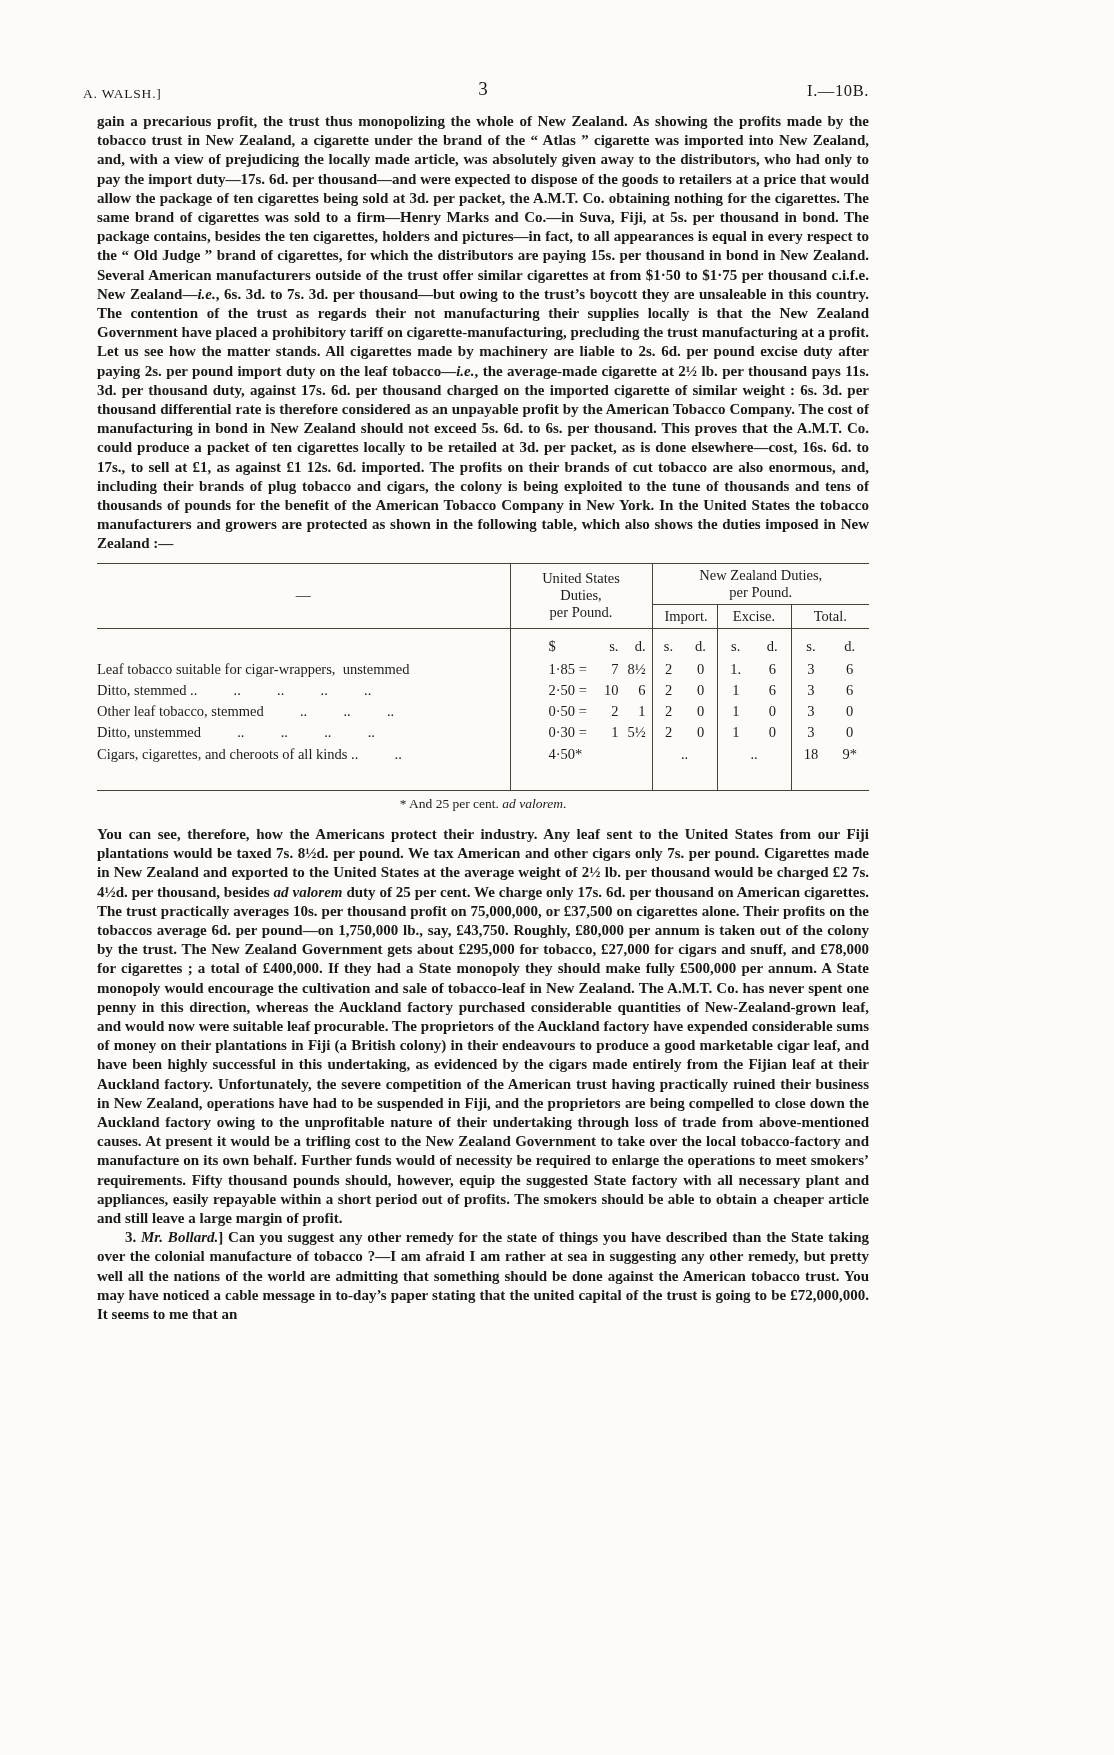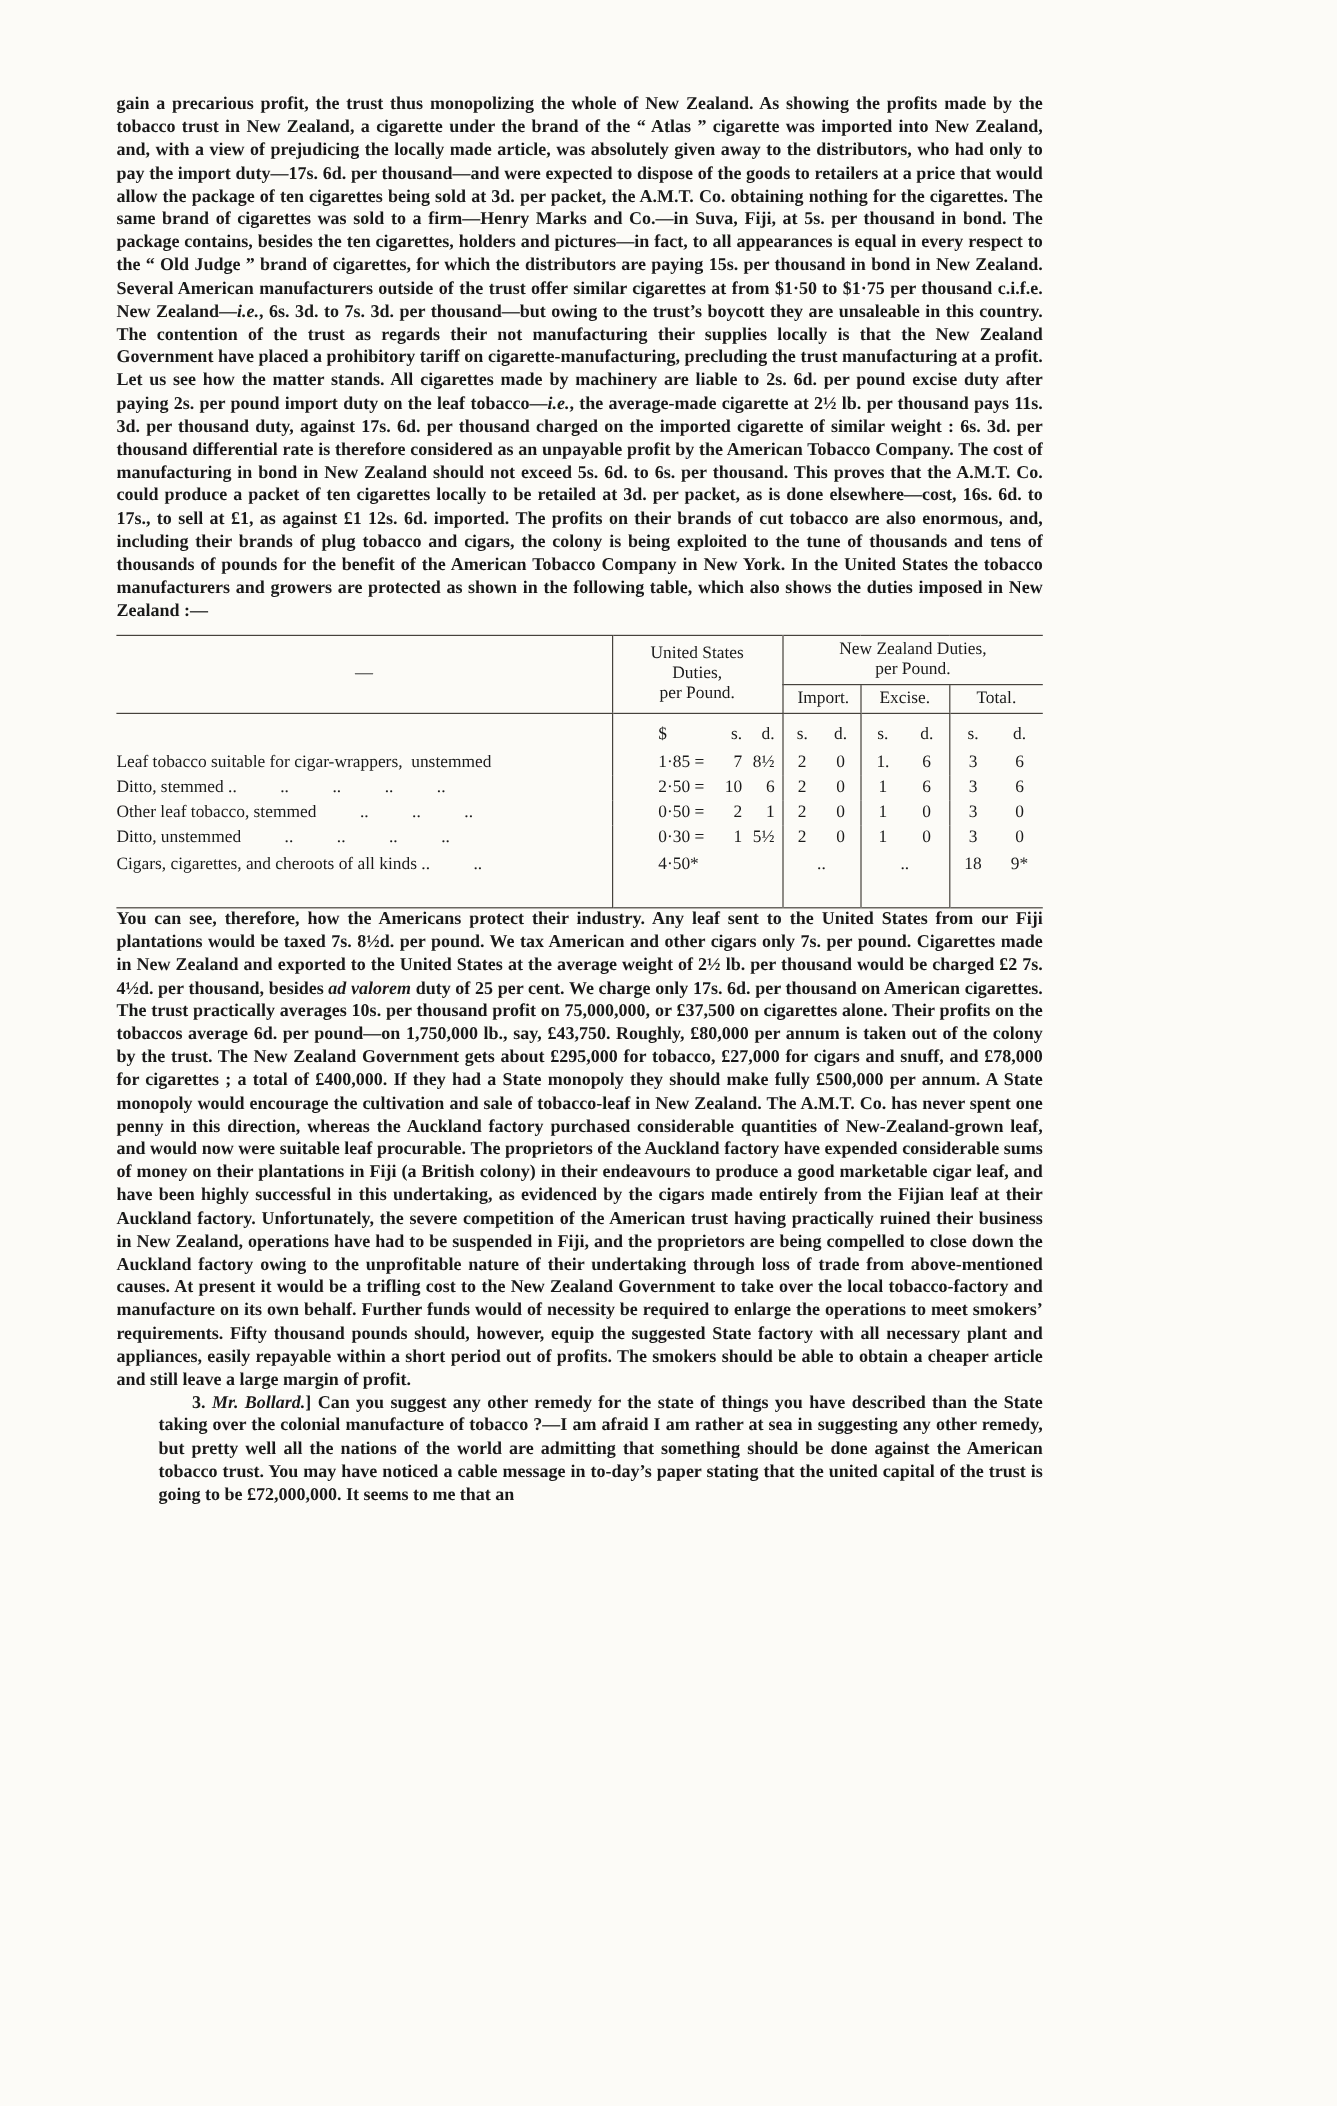--- a/index.html
+++ b/index.html
@@ -35,21 +35,21 @@
   }
   
   .main {
     width: 772px;
     margin-left: 97px;
     font-size: 15px;
     line-height: 19.2px;
     text-align: justify;
   }
   .main p { margin: 0; font-weight: bold; }
-  p.q-indent { text-indent: 28px; margin-left: 35px; }
+  p.q-indent { text-indent: 28px; }
   
   .duty-table {
     width: 100%;
     border-collapse: collapse;
     table-layout: fixed;
     font-size: 14.5px;
     border-top: 1px solid #46423c;
     border-bottom: 1px solid #46423c;
     margin: 9px 0 0 0;
   }
@@ -84,20 +84,25 @@
     margin: 5px 0 13px 97px;
     text-align: center;
     font-size: 13.5px;
   }
 </style>
 </head>
 <body>
 
 <div class="page">
 
+  <div class="runhead">
+    <span class="rh-left">A. WALSH.]</span>
+    <span class="rh-center">3</span>
+    <span class="rh-right">I.—10B.</span>
+  </div>
 
   <div class="main">
 
     <p>gain a precarious profit, the trust thus monopolizing the whole of New Zealand.  As showing the profits made by the tobacco trust in New Zealand, a cigarette under the brand of the “ Atlas ” cigarette was imported into New Zealand, and, with a view of prejudicing the locally made article, was absolutely given away to the distributors, who had only to pay the import duty—17s. 6d. per thousand—and were expected to dispose of the goods to retailers at a price that would allow the package of ten cigarettes being sold at 3d. per packet, the A.M.T. Co. obtaining nothing for the cigarettes.  The same brand of cigarettes was sold to a firm—Henry Marks and Co.—in Suva, Fiji, at 5s. per thousand in bond. The package contains, besides the ten cigarettes, holders and pictures—in fact, to all appearances is equal in every respect to the “ Old Judge ” brand of cigarettes, for which the distributors are paying 15s. per thousand in bond in New Zealand.  Several American manufacturers outside of the trust offer similar cigarettes at from $1·50 to $1·75 per thousand c.i.f.e. New Zealand—<i>i.e.</i>, 6s. 3d. to 7s. 3d. per thousand—but owing to the trust’s boycott they are unsaleable in this country.  The contention of the trust as regards their not manufacturing their supplies locally is that the New Zealand Government have placed a prohibitory tariff on cigarette-manufacturing, precluding the trust manufacturing at a profit. Let us see how the matter stands.  All cigarettes made by machinery are liable to 2s. 6d. per pound excise duty after paying 2s. per pound import duty on the leaf tobacco—<i>i.e.</i>, the average-made cigarette at 2½ lb. per thousand pays 11s. 3d. per thousand duty, against 17s. 6d. per thousand charged on the imported cigarette of similar weight :  6s. 3d. per thousand differential rate is therefore considered as an unpayable profit by the American Tobacco Company.  The cost of manufacturing in bond in New Zealand should not exceed 5s. 6d. to 6s. per thousand.  This proves that the A.M.T. Co. could produce a packet of ten cigarettes locally to be retailed at 3d. per packet, as is done elsewhere—cost, 16s. 6d. to 17s., to sell at £1, as against £1 12s. 6d. imported.  The profits on their brands of cut tobacco are also enormous, and, including their brands of plug tobacco and cigars, the colony is being exploited to the tune of thousands and tens of thousands of pounds for the benefit of the American Tobacco Company in New York.  In the United States the tobacco manufacturers and growers are protected as shown in the following table, which also shows the duties imposed in New Zealand :—</p>
 
     <table class="duty-table">
       <colgroup>
         <col style="width:413px">
           <col style="width:142px">
           <col style="width:65px">
@@ -277,19 +282,20 @@
             <div class="pair">
                 <span>18</span>
                 <span>9*</span>
               </div>
           </td>
         </tr>
       </tbody>
     </table>
   </div>
 
+  <div class="footnote">* And 25 per cent. <i>ad valorem</i>.</div>
 
   <div class="main">
     <p>You can see, therefore, how the Americans protect their industry.  Any leaf sent to the United States from our Fiji plantations would be taxed 7s. 8½d. per pound.  We tax American and other cigars only 7s. per pound.  Cigarettes made in New Zealand and exported to the United States at the average weight of 2½ lb. per thousand would be charged £2 7s. 4½d. per thousand, besides <i>ad valorem</i> duty of 25 per cent.  We charge only 17s. 6d. per thousand on American cigarettes.  The trust practically averages 10s. per thousand profit on 75,000,000, or £37,500 on cigarettes alone.  Their profits on the tobaccos average 6d. per pound—on 1,750,000 lb., say, £43,750.  Roughly, £80,000 per annum is taken out of the colony by the trust.  The New Zealand Government gets about £295,000 for tobacco, £27,000 for cigars and snuff, and £78,000 for cigarettes ; a total of £400,000.  If they had a State monopoly they should make fully £500,000 per annum.  A State monopoly would encourage the cultivation and sale of tobacco-leaf in New Zealand.  The A.M.T. Co. has never spent one penny in this direction, whereas the Auckland factory purchased considerable quantities of New-Zealand-grown leaf, and would now were suitable leaf procurable.  The proprietors of the Auckland factory have expended considerable sums of money on their plantations in Fiji (a British colony) in their endeavours to produce a good marketable cigar leaf, and have been highly successful in this undertaking, as evidenced by the cigars made entirely from the Fijian leaf at their Auckland factory.  Unfortunately, the severe competition of the American trust having practically ruined their business in New Zealand, operations have had to be suspended in Fiji, and the proprietors are being compelled to close down the Auckland factory owing to the unprofitable nature of their undertaking through loss of trade from above-mentioned causes.  At present it would be a trifling cost to the New Zealand Government to take over the local tobacco-factory and manufacture on its own behalf.  Further funds would of necessity be required to enlarge the operations to meet smokers’ requirements.  Fifty thousand pounds should, however, equip the suggested State factory with all necessary plant and appliances, easily repayable within a short period out of profits.  The smokers should be able to obtain a cheaper article and still leave a large margin of profit.</p>
     <p class="q-indent">3. <i>Mr. Bollard.</i>] Can you suggest any other remedy for the state of things you have described than the State taking over the colonial manufacture of tobacco ?—I am afraid I am rather at sea in suggesting any other remedy, but pretty well all the nations of the world are admitting that something should be done against the American tobacco trust.  You may have noticed a cable message in to-day’s paper stating that the united capital of the trust is going to be £72,000,000.  It seems to me that an</p>
   </div>
 
 </div>
 
 </body></html>

